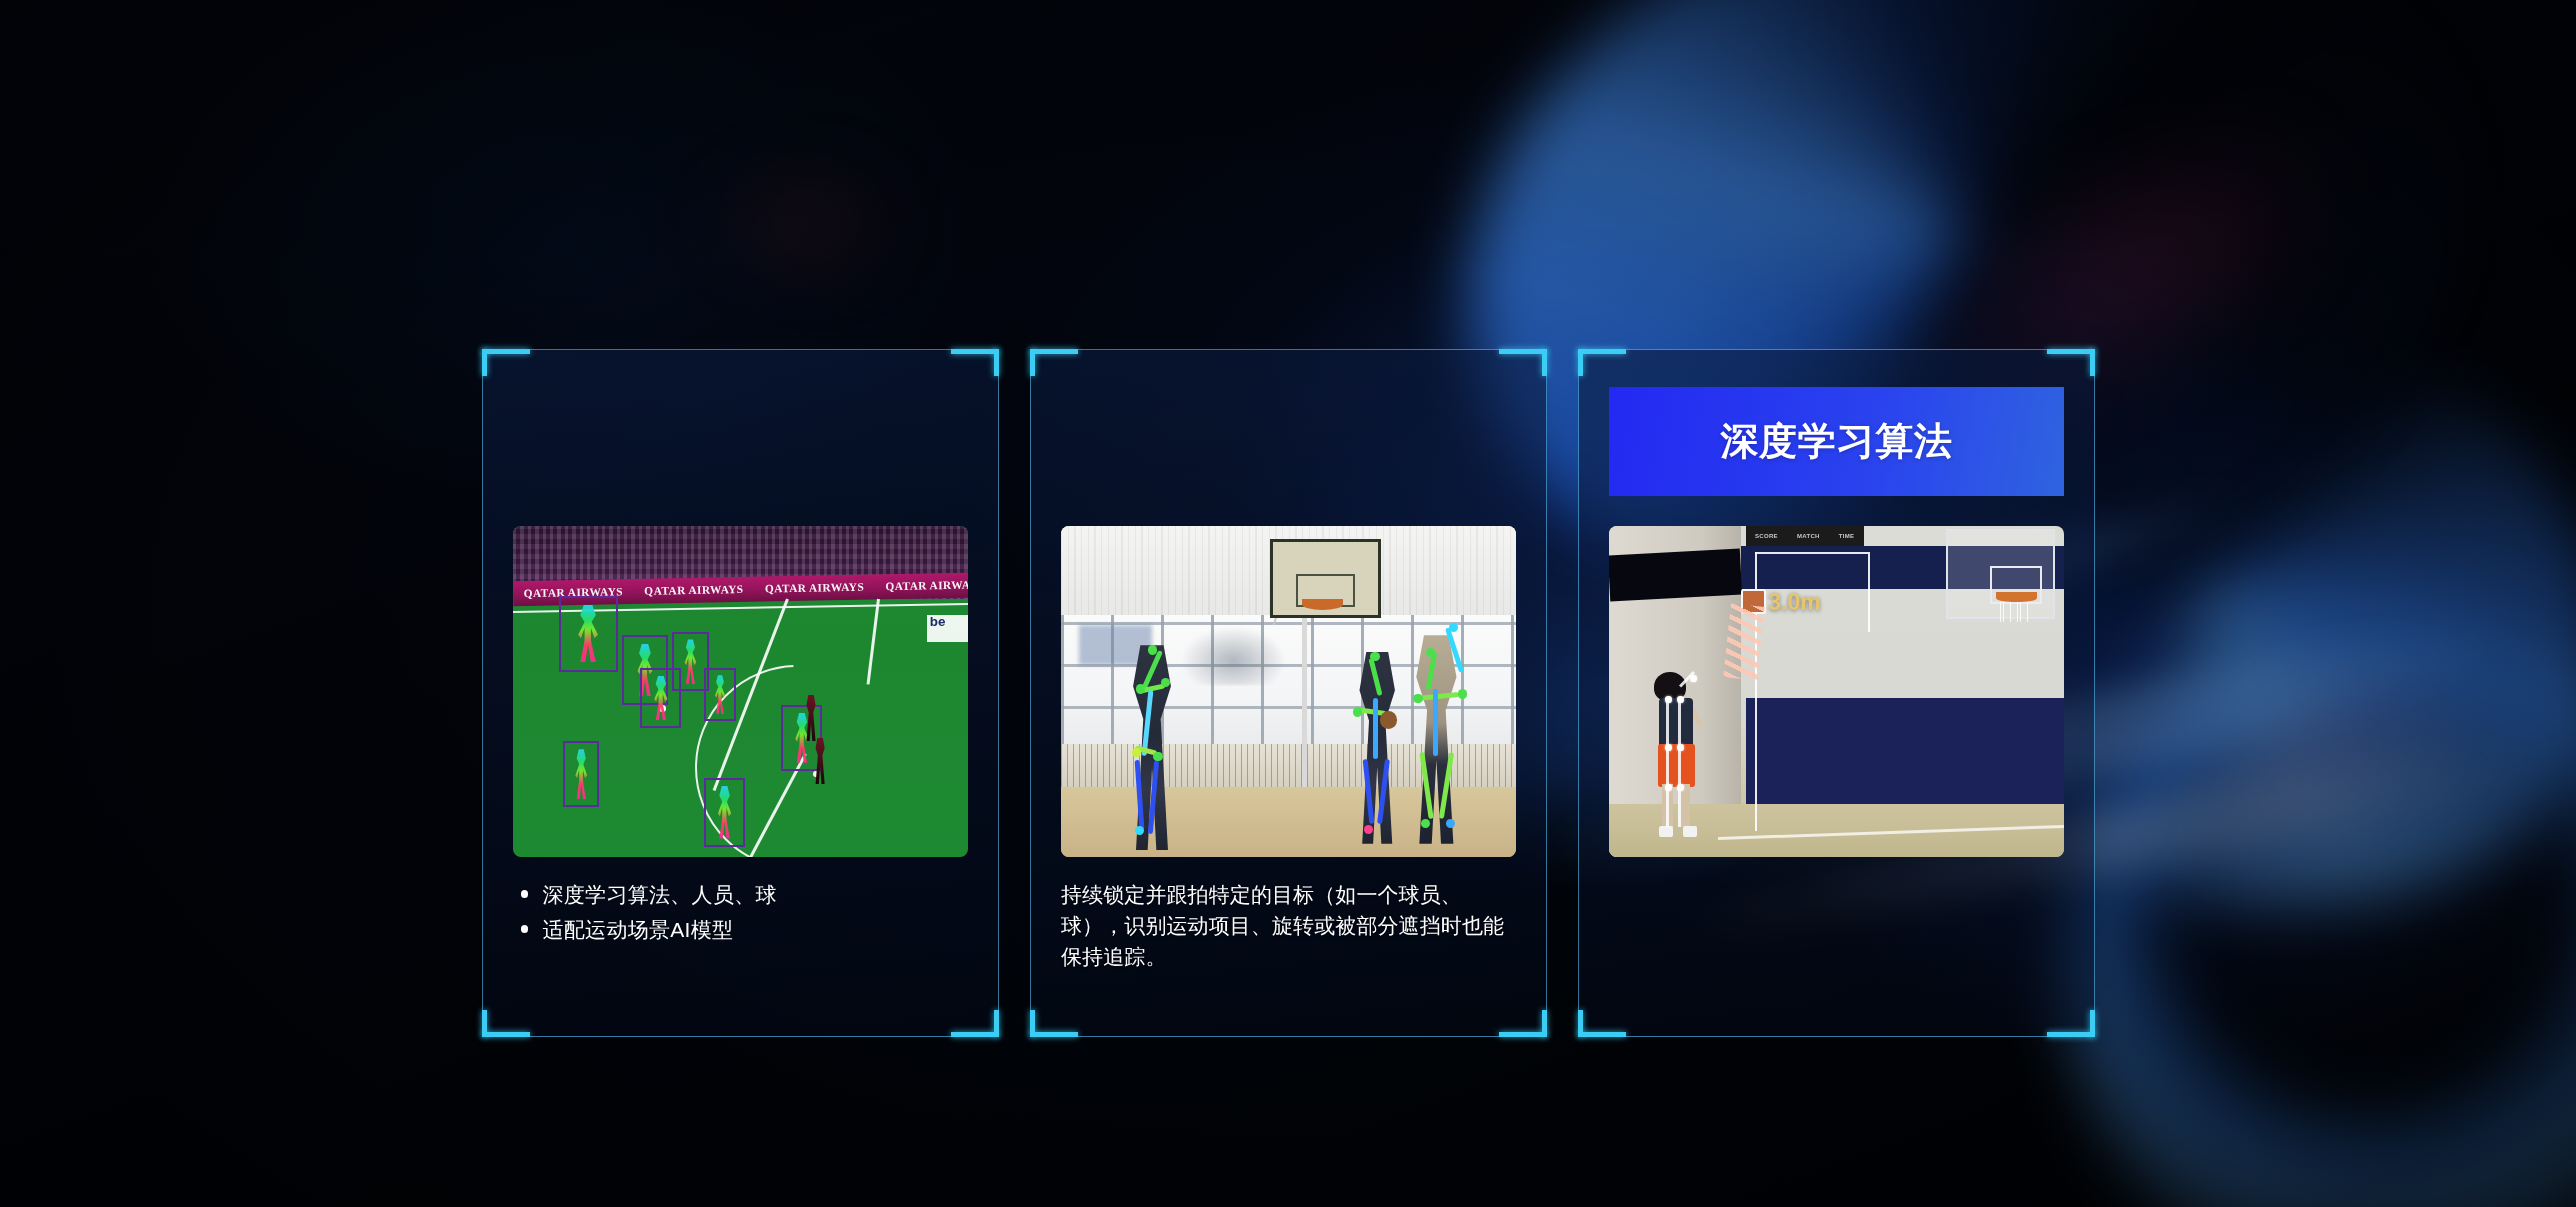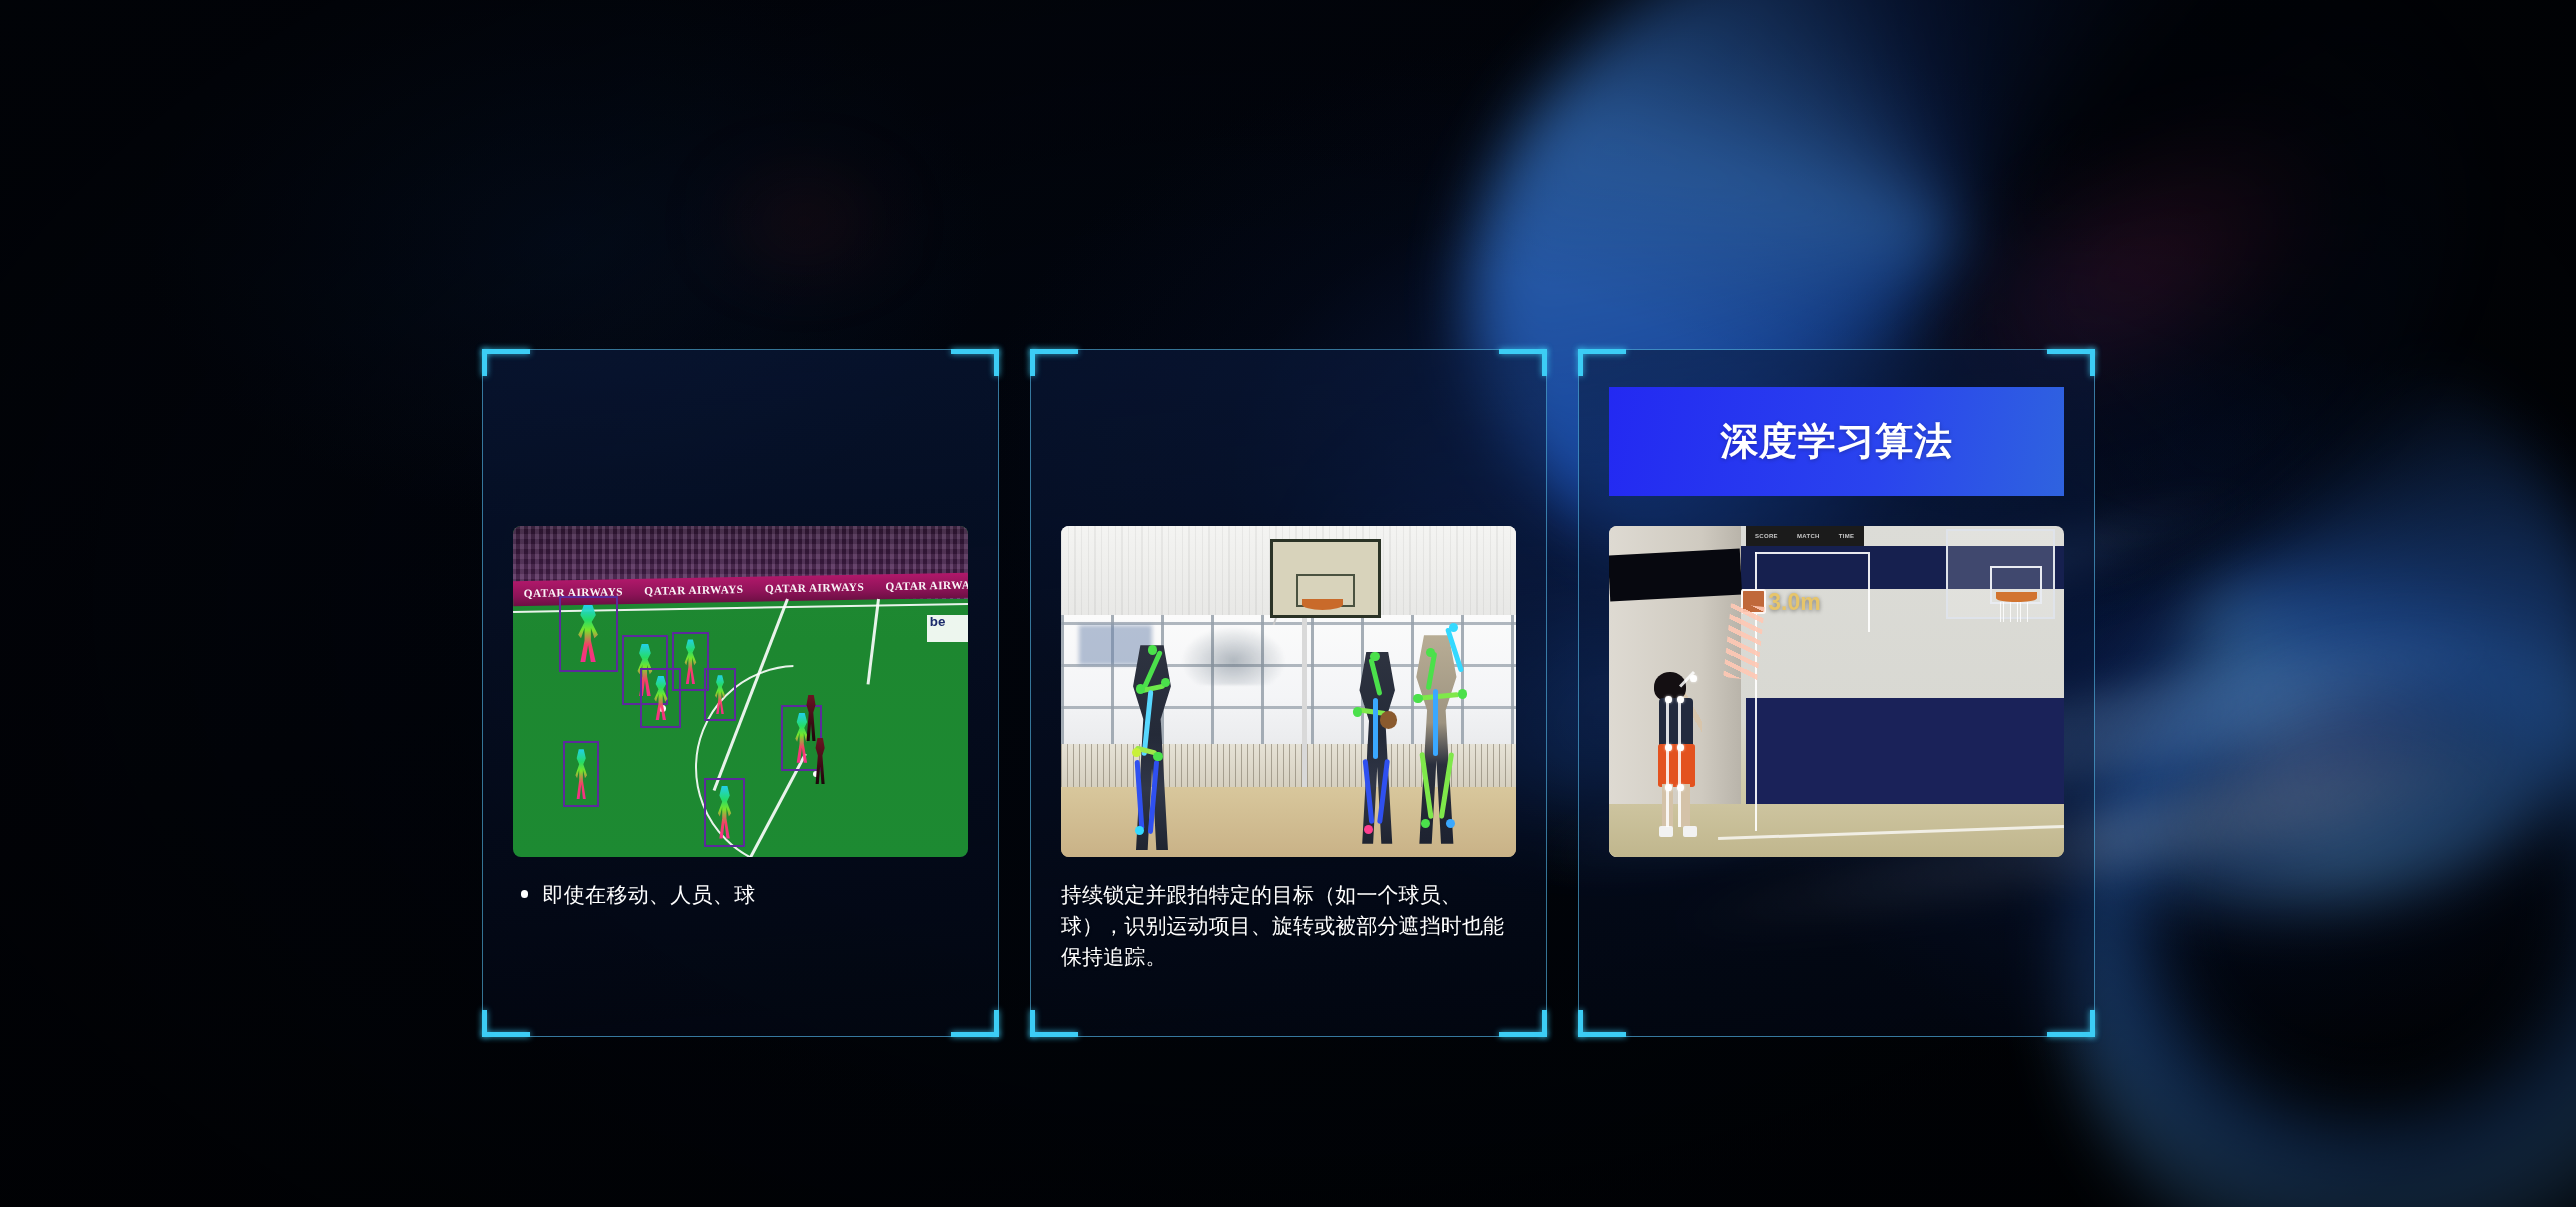--- a/index.html
+++ b/index.html
@@ -299,21 +299,22 @@
           </div>
         <div class="bbx" style="left:42%;top:76%;width:9%;height:21%;">
             <div class="skel"></div>
           </div>
         <div class="opp" style="left:63%;top:51%;width:5%;height:14%;"></div>
         <div class="opp" style="left:65%;top:64%;width:5%;height:14%;"></div>
       </div>
 
       <div class="card-body">
         <ul class="bullets">
-          <li>即使在移动、人员、球</li>
+          <li>深度学习算法、人员、球</li>
+          <li>适配运动场景AI模型</li>
         </ul>
       </div>
     </div>
   </div>
 
   <div class="card card2">
     <div class="card-frame">
       <div class="corner c-tl">
           <i class="h"></i>
           <i class="v"></i>

